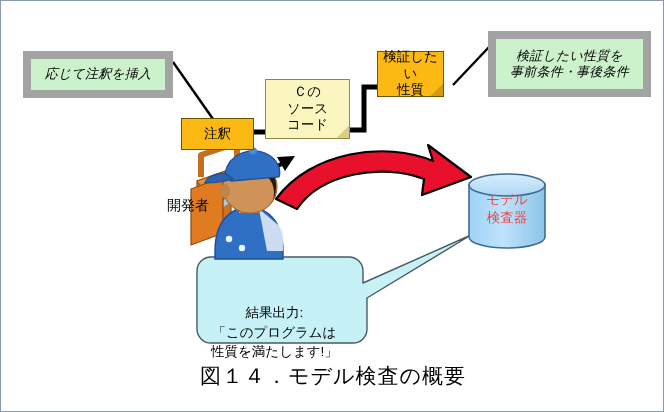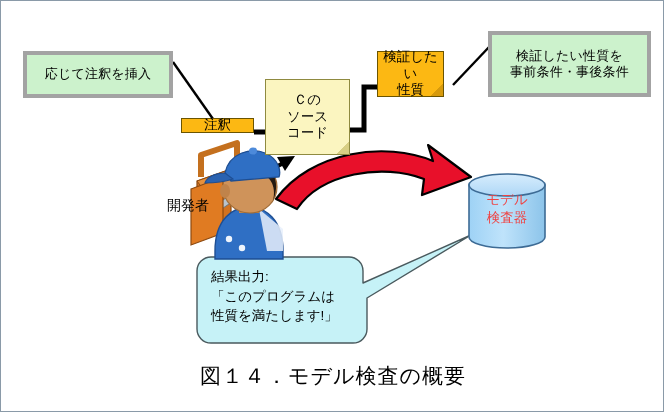--- a/index.html
+++ b/index.html
@@ -33,23 +33,24 @@
     justify-content: center;
     text-align: center;
     color: #000000;
     line-height: 1.25;
     z-index: 5;
   }
 
   
   .callout-green {
     background: #ccf2cc;
-    border: 4px solid #a3a3a3;
+    border: 8px solid #a3a3a3;
     font-size: 13px;
     letter-spacing: 0.2px;
+    font-style: italic;
   }
   
   .box-orange {
     background: #fcb813;
     border: 1.5px solid #6b5400;
     font-size: 13.5px;
   }
   
   .box-yellow {
     background: #fbf5c0;
@@ -90,23 +91,24 @@
     color: #000000;
     letter-spacing: 1px;
     z-index: 6;
   }
 
   .balloon-text {
     position: absolute;
     font-size: 13.5px;
     color: #000000;
     line-height: 1.45;
-    text-align: left;
+    text-align: center;
     z-index: 7;
     white-space: nowrap;
+    margin-top: 36px;
   }
   .cyl-text {
     position: absolute;
     font-size: 13.5px;
     color: #ef4444;
     line-height: 1.3;
     text-align: center;
     z-index: 7;
     width: 100px;
   }
@@ -201,25 +203,25 @@
       <path d="M 224,172 C 228,152 250,146 264,152 C 278,158 280,170 278,176 L 230,180 Z" fill="#2f6fc4" stroke="#1e4e92" stroke-width="1.3"></path>
       <path d="M 224,172 C 214,172 206,176 204,182 C 214,182 226,180 232,178 Z" fill="#2a62b0" stroke="#1e4e92" stroke-width="1.2"></path>
       <ellipse cx="252" cy="150" rx="4" ry="3.5" fill="#4d8ada"></ellipse>
     </g>
   </svg>
 
   <div class="node callout-green" style="left:22px; top:50px; width:150px; height:47px;">
     <span class="ln">応じて注釈を挿入</span>
   </div>
 
-  <div class="node box-orange" style="left:180px; top:117px; width:73px; height:15px;">
+  <div class="node box-orange" style="left:180px; top:117px; width:73px; height:32px;">
     <span class="ln">注釈</span>
   </div>
 
-  <div class="node box-yellow" style="left:264px; top:78px; width:85px; height:76px;">
+  <div class="node box-yellow" style="left:264px; top:78px; width:85px; height:60px;">
     <span class="ln">Ｃの</span>
     <span class="ln">ソース</span>
     <span class="ln">コード</span>
     <span class="fold"></span>
   </div>
 
   <div class="node box-orange" style="left:376px; top:50px; width:67px; height:46px;">
     <span class="ln">検証したい</span>
     <span class="ln">性質</span>
     <span class="fold fold-orange"></span>

